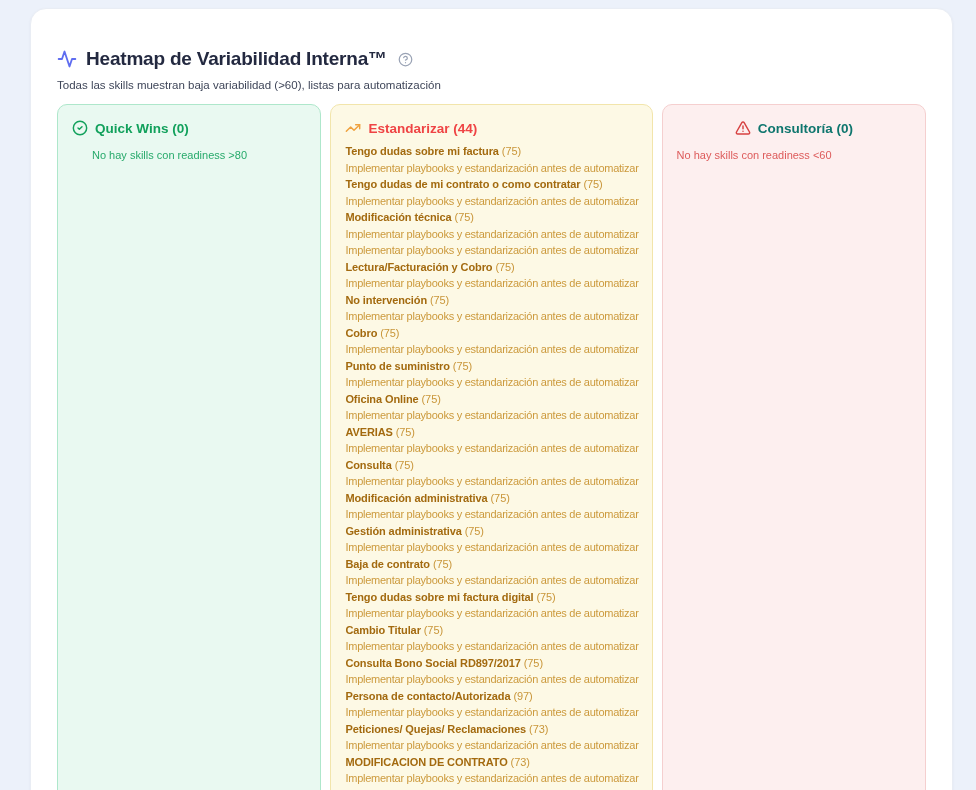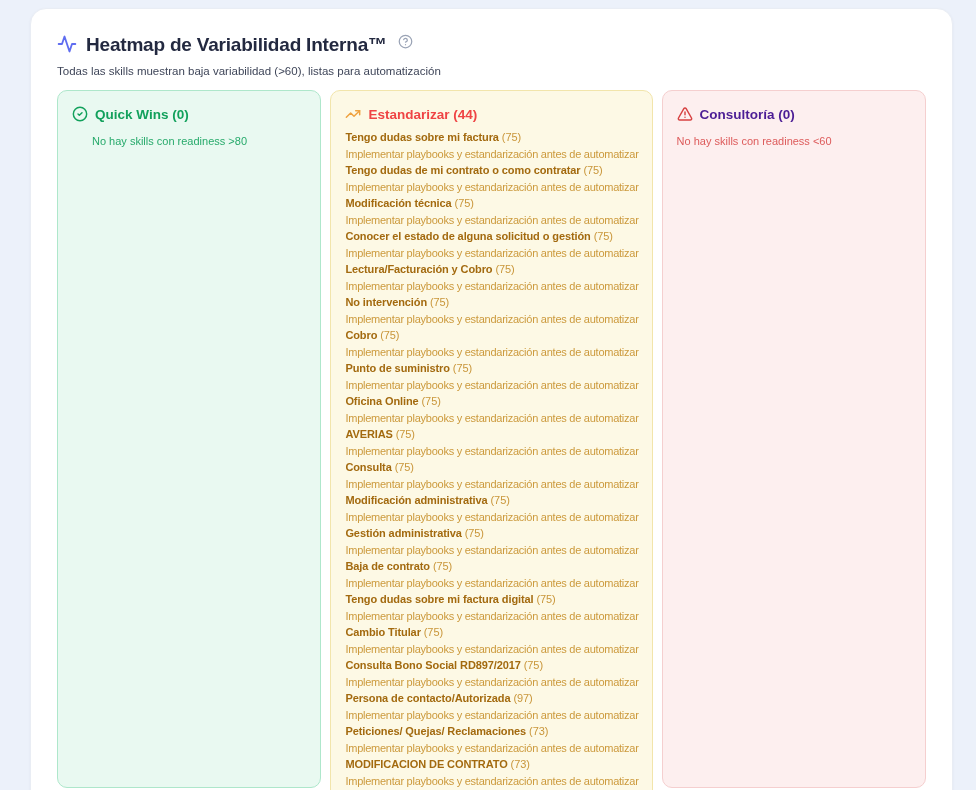--- a/index.html
+++ b/index.html
@@ -13,21 +13,21 @@
     position: absolute;
     left: 30px; top: 8px;
     width: 923px; height: 840px;
     background: #ffffff;
     border: 1px solid #e9edf4;
     border-radius: 16px;
     box-shadow: 0 1px 3px rgba(30,40,70,0.05);
     padding: 25px 26px;
   }
   .title-row {
-    display: flex; align-items: flex-start; gap: 9px;
+    display: flex; align-items: center; gap: 9px; margin-top: 14px;
   }
   .page-title {
     font-size: 19px;
     font-weight: bold;
     color: #232940;
     letter-spacing: -0.2px;
   }
   .help-btn {
     background: none; border: none; cursor: pointer;
     display: flex; align-items: center; padding: 0; margin-left: 2px;
@@ -64,21 +64,21 @@
     border-color: #f5cfcf;
     min-height: 698px;
   }
   .col-header {
     display: flex; align-items: center; gap: 7px;
     font-size: 13.5px; font-weight: bold;
     padding: 2px 1px 0 1px;
   }
   .col-quickwins .col-header   { color: #12a15c; }
   .col-estandarizar .col-header{ color: #ef4444; }
-  .col-consultoria .col-header { color: #4c1d95; }
+  .col-consultoria .col-header { color: #0f766e; justify-content: center; }
   .empty-msg {
     margin-top: 13px;
     font-size: 11px;
     padding-left: 1px;
   }
   .col-quickwins .empty-msg  { color: #27aa6b; margin-left: 20px; }
   .col-consultoria .empty-msg{ color: #dd5b5b; }
   .skill-list { margin-top: 7px; padding-left: 1px; }
   .skill-item { line-height: 16.5px; }
   .skill-name {
@@ -154,21 +154,20 @@
     <div class="skill-name"><span>Tengo dudas de mi contrato o como contratar</span> <span class="skill-score">(75)</span></div>
     <div class="skill-rec">Implementar playbooks y estandarización antes de automatizar</div>
   </div>
 
   <div class="skill-item">
     <div class="skill-name"><span>Modificación técnica</span> <span class="skill-score">(75)</span></div>
     <div class="skill-rec">Implementar playbooks y estandarización antes de automatizar</div>
   </div>
 
   <div class="skill-item">
-    <div class="skill-name"><span>Conocer el estado de alguna solicitud o gestión</span> <span class="skill-score">(75)</span></div>
     <div class="skill-rec">Implementar playbooks y estandarización antes de automatizar</div>
   </div>
 
   <div class="skill-item">
     <div class="skill-name"><span>Lectura/Facturación y Cobro</span> <span class="skill-score">(75)</span></div>
     <div class="skill-rec">Implementar playbooks y estandarización antes de automatizar</div>
   </div>
 
   <div class="skill-item">
     <div class="skill-name"><span>No intervención</span> <span class="skill-score">(75)</span></div>

